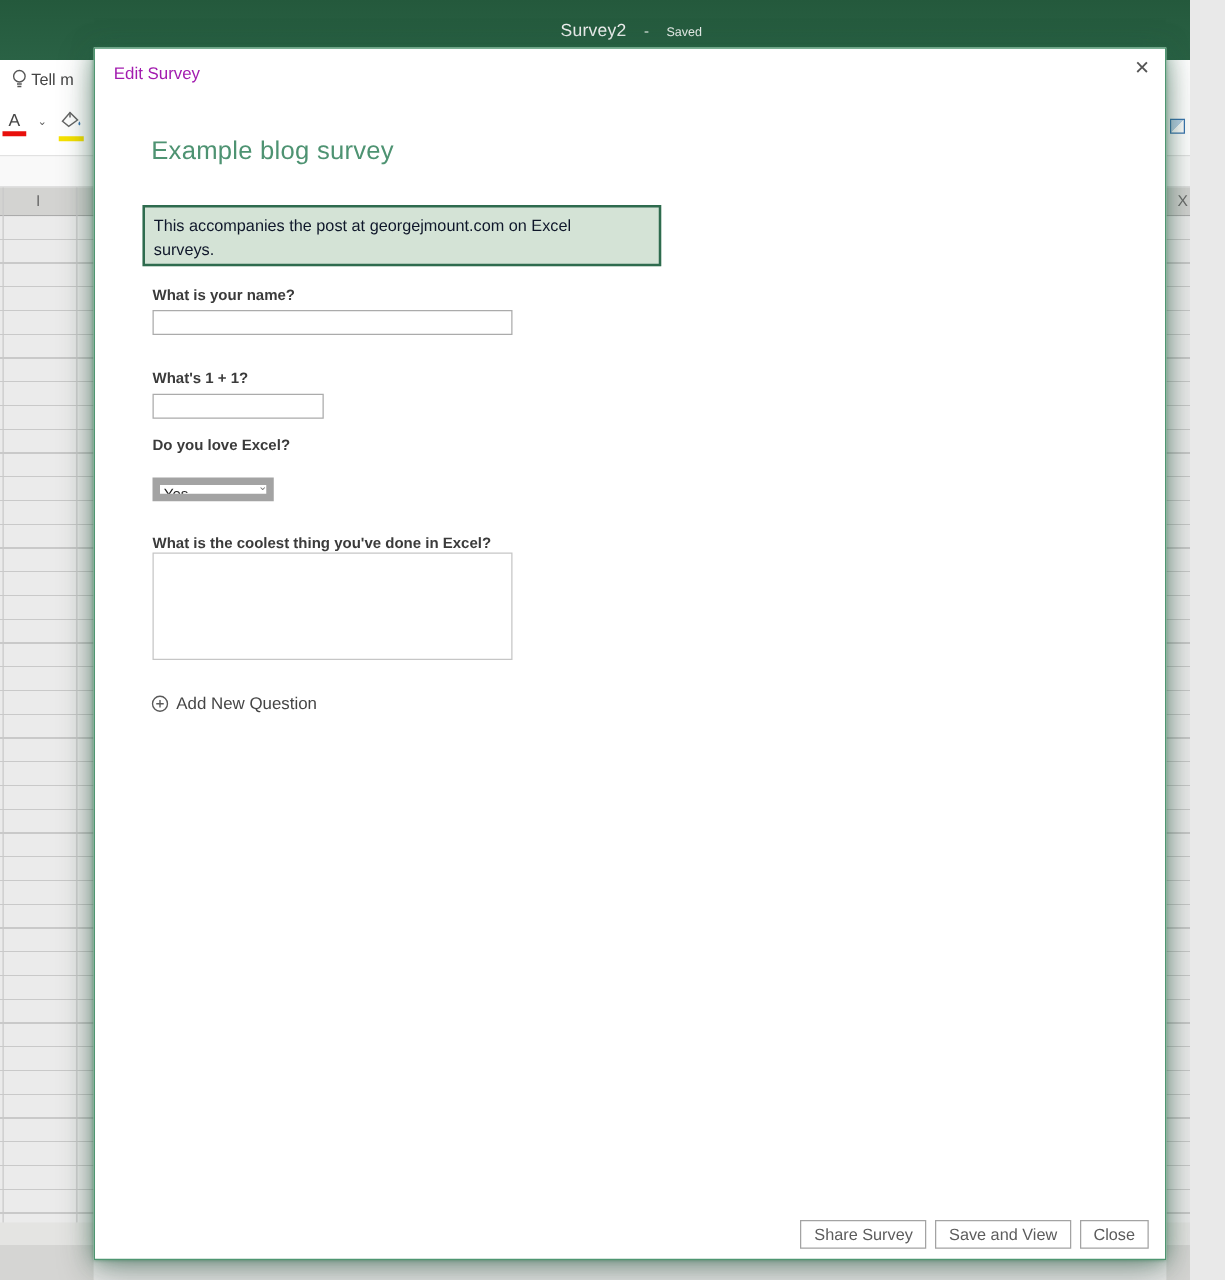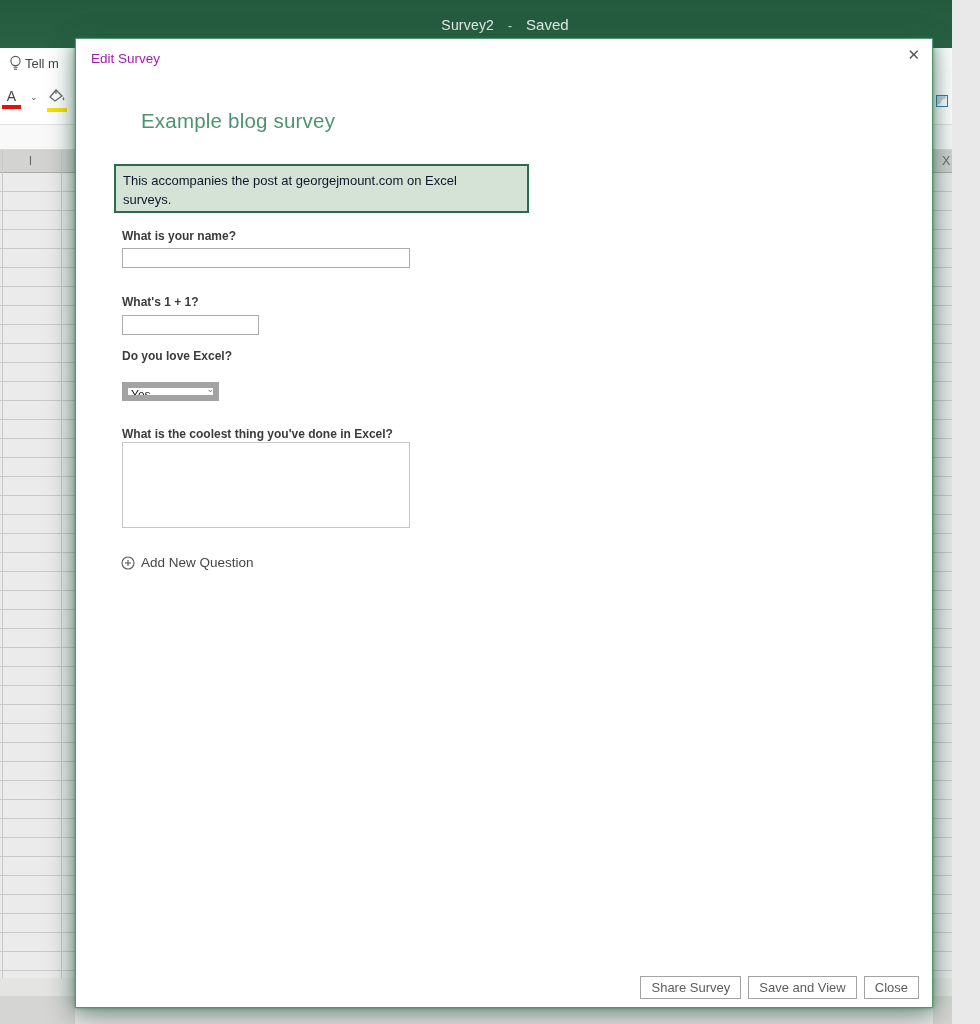--- a/index.html
+++ b/index.html
@@ -9,21 +9,21 @@
 
   
   .titlebar {
     position:absolute; left:0; top:0; width:980px; height:48px;
     background:linear-gradient(to bottom,#24593c,#2d6747);
     display:flex; align-items:flex-start; justify-content:center;
   }
   .titlebar-group { display:flex; align-items:baseline; gap:14px; margin-top:16px; margin-left:30px; color:#f2f2f2; }
   .doc-title { font-size:14px; letter-spacing:.2px; }
   .doc-sep   { font-size:12px; color:#dfe7e2; }
-  .doc-status{ font-size:15px; color:#eef2ef; }
+  .doc-status{ font-size:10px; color:#eef2ef; }
 
   .bg-panel { position:absolute; top:0; height:1024px; overflow:hidden; }
   .bg-left  { left:0;  width:75px; }
   .bg-right { left:933px; width:47px; }
 
   .toolbar-band { position:absolute; left:0; top:48px; width:100%; height:77px; background:#ffffff; border-bottom:1px solid #e2e2e2; }
   .formula-band { position:absolute; left:0; top:125px; width:100%; height:25px; background:#f9f9f9; border-bottom:1px solid #d8d8d8; }
   .colheader-band { position:absolute; left:0; top:150px; width:100%; height:23px; background:#d3d3d1; border-bottom:1px solid #ababab; }
   .grid-rows {
     position:absolute; left:0; top:173px; width:100%; height:805px;
@@ -146,21 +146,21 @@
     <div class="insert-row">
       <span class="insert-glyph"></span>
       <span>Insert</span>
     </div>
   </div>
 
   <div class="dialog">
     <div class="dlg-header">Edit Survey</div>
     <div class="dlg-close">✕</div>
 
-    <div class="survey-title" id="survey-title" style="color: rgb(78, 147, 114); margin-left: 20px;">Example blog survey</div>
+    <div class="survey-title" id="survey-title" style="color: rgb(78, 147, 114);">Example blog survey</div>
 
     <div class="desc-box" id="desc-box" style="background: rgb(212, 227, 214); border-color: rgb(46, 107, 78); color: #0f172a;">This accompanies the post at georgejmount.com on Excel surveys.</div>
 
     <div class="q-label" style="top:190px;">What is your name?</div>
     <input class="q-input input-name" type="text" style="">
 
     <div class="q-label" style="top:256px;">What's 1 + 1?</div>
     <input class="q-input input-math" type="text" style="">
 
     <div class="q-label" style="top:310px;text-align:center;">Do you love Excel?</div>

